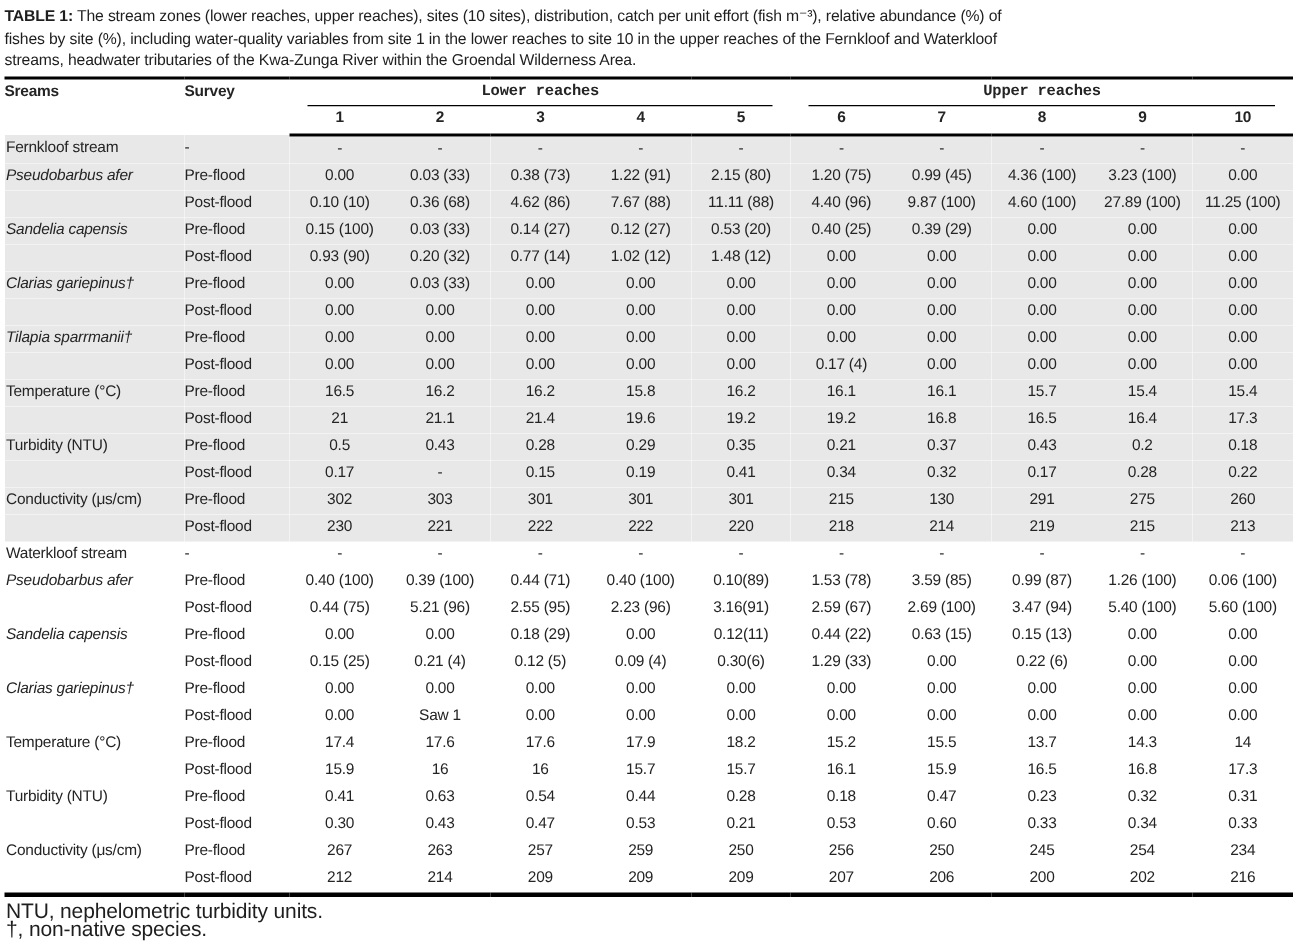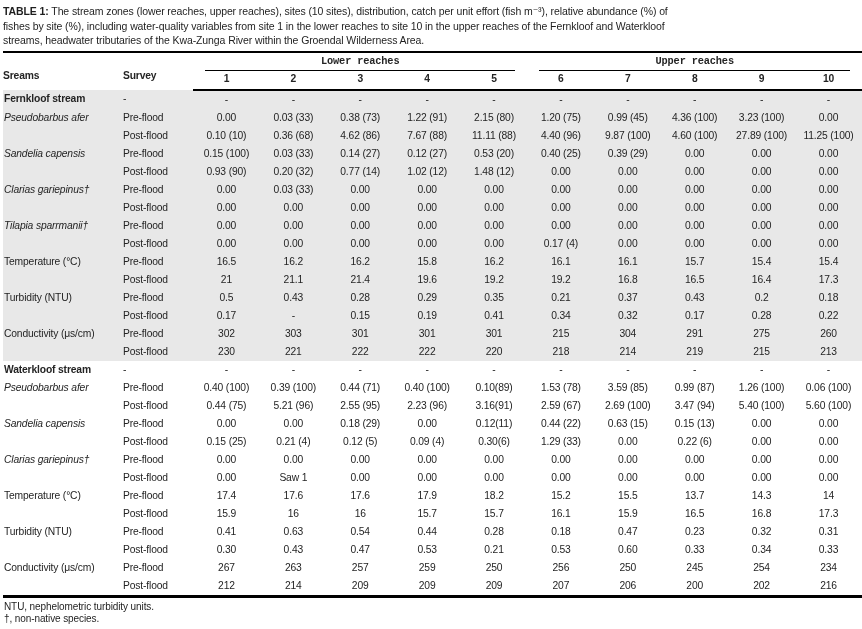--- a/index.html
+++ b/index.html
@@ -7,33 +7,33 @@
        font-family:"Liberation Sans","DejaVu Sans",sans-serif;color:#242424;}
   .page{width:682px;box-sizing:border-box;padding:4px 2px 0 3px;}
   .caption{font-size:10.5px;line-height:14.6px;letter-spacing:-0.1px;color:#1e1e1e;margin:0 0 3px 0;}
   .caption b{font-weight:bold;}
   table{width:859px;border-collapse:collapse;table-layout:fixed;
         border-top:2px solid #000;border-bottom:3px solid #000;}
   col.c-label{width:120px;} col.c-survey{width:70px;}
   th,td{font-size:10.3px;letter-spacing:-0.15px;padding:0;margin:0;vertical-align:middle;
         overflow:hidden;white-space:nowrap;}
   thead th{font-weight:bold;text-align:left;}
-  th.h-left{vertical-align:top;padding-top:17px;height:17px;}
+  th.h-left{vertical-align:top;padding-top:3px;height:17px;}
   th.h-group{text-align:center;vertical-align:top;padding-top:2px;font-family:Liberation Mono, monospace;}
   th.h-group .grp{display:block;margin:0 12px;padding-bottom:3px;border-bottom:1px solid #000;}
   th.h-site{text-align:center;height:16px;border-bottom:2px solid #000;padding-bottom:2px;}
   tbody td{height:18px;line-height:18px;}
   td.lbl{text-align:left;padding-left:1px;}
   td.survey{text-align:left;}
   td.val{text-align:center;}
-  tr.section td{font-weight:bold;}
+  tr.section td{font-weight:normal;}
   tr.section td.survey,tr.section td.val{font-weight:normal;}
   td.italic{font-style:italic;}
   tr.shade{background:var(--shade,#e8e8e8);}
-  .footnotes{font-size:10px;line-height:12.5px;letter-spacing:-0.1px;padding:3px 0 0 1px;color:#1e1e1e;}
+  .footnotes{font-size:14px;line-height:12.5px;letter-spacing:-0.1px;padding:3px 0 0 1px;color:#1e1e1e;}
 </style>
 </head>
 <body>
 
 <div class="page">
   <p class="caption"><b>TABLE 1:</b> <span>The stream zones (lower reaches, upper reaches), sites (10 sites), distribution, catch per unit effort (fish m⁻³), relative abundance (%) of fishes by site (%), including water-quality variables from site 1 in the lower reaches to site 10 in the upper reaches of the Fernkloof and Waterkloof streams, headwater tributaries of the Kwa-Zunga River within the Groendal Wilderness Area.</span></p>
 
   <table>
     <colgroup>
       <col class="c-label">
@@ -258,21 +258,21 @@
         </tr>
         <tr class="data-row shade">
           <td class="lbl">Conductivity (μs/cm)</td>
           <td class="survey">Pre-flood</td>
           <td class="val">302</td>
           <td class="val">303</td>
           <td class="val">301</td>
           <td class="val">301</td>
           <td class="val">301</td>
           <td class="val">215</td>
-          <td class="val">304</td>
+          <td class="val">130</td>
           <td class="val">291</td>
           <td class="val">275</td>
           <td class="val">260</td>
         </tr>
         <tr class="data-row shade">
           <td class="lbl"></td>
           <td class="survey">Post-flood</td>
           <td class="val">230</td>
           <td class="val">221</td>
           <td class="val">222</td>

